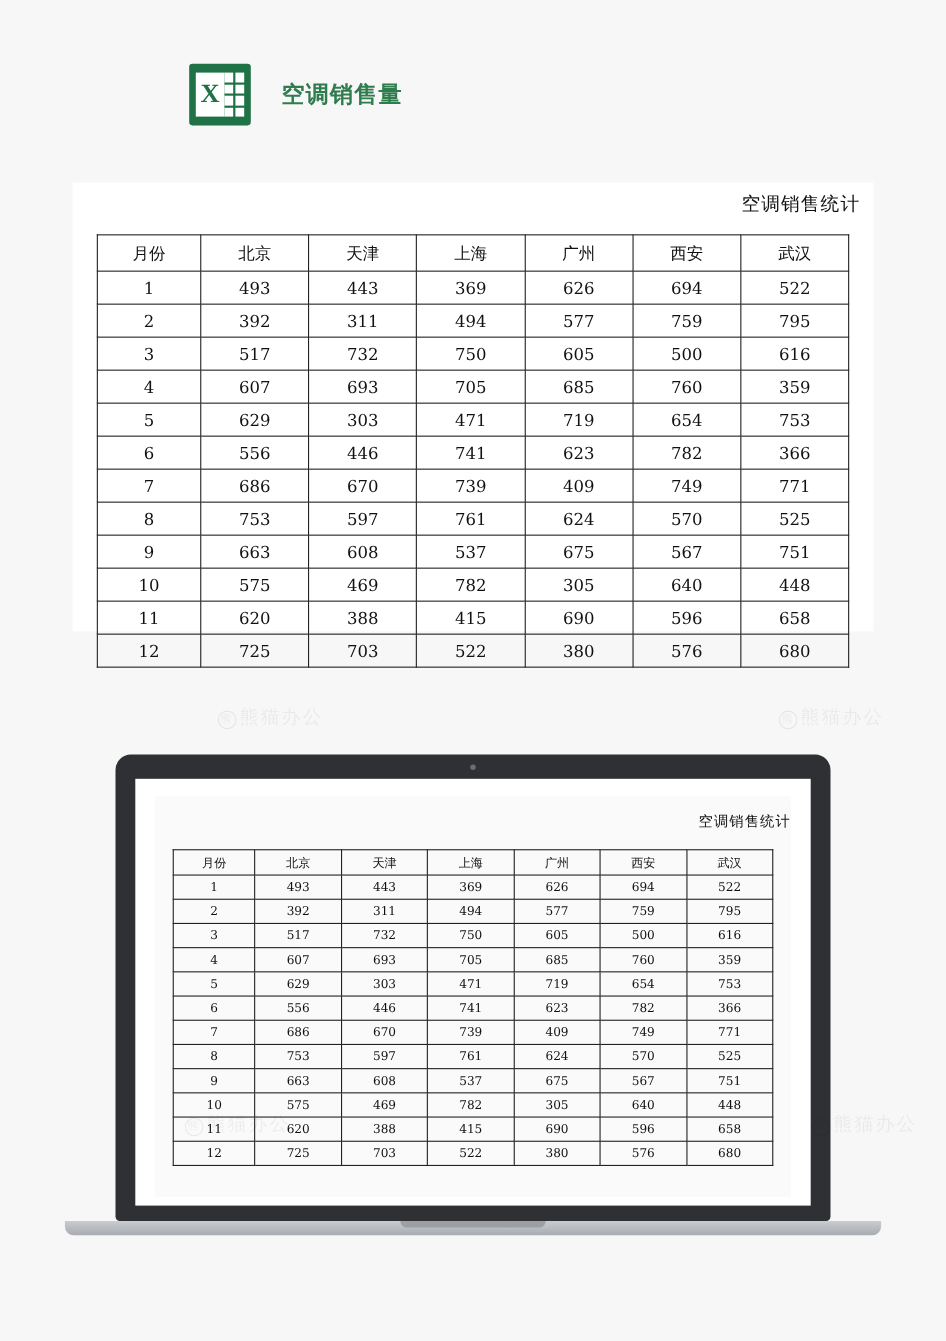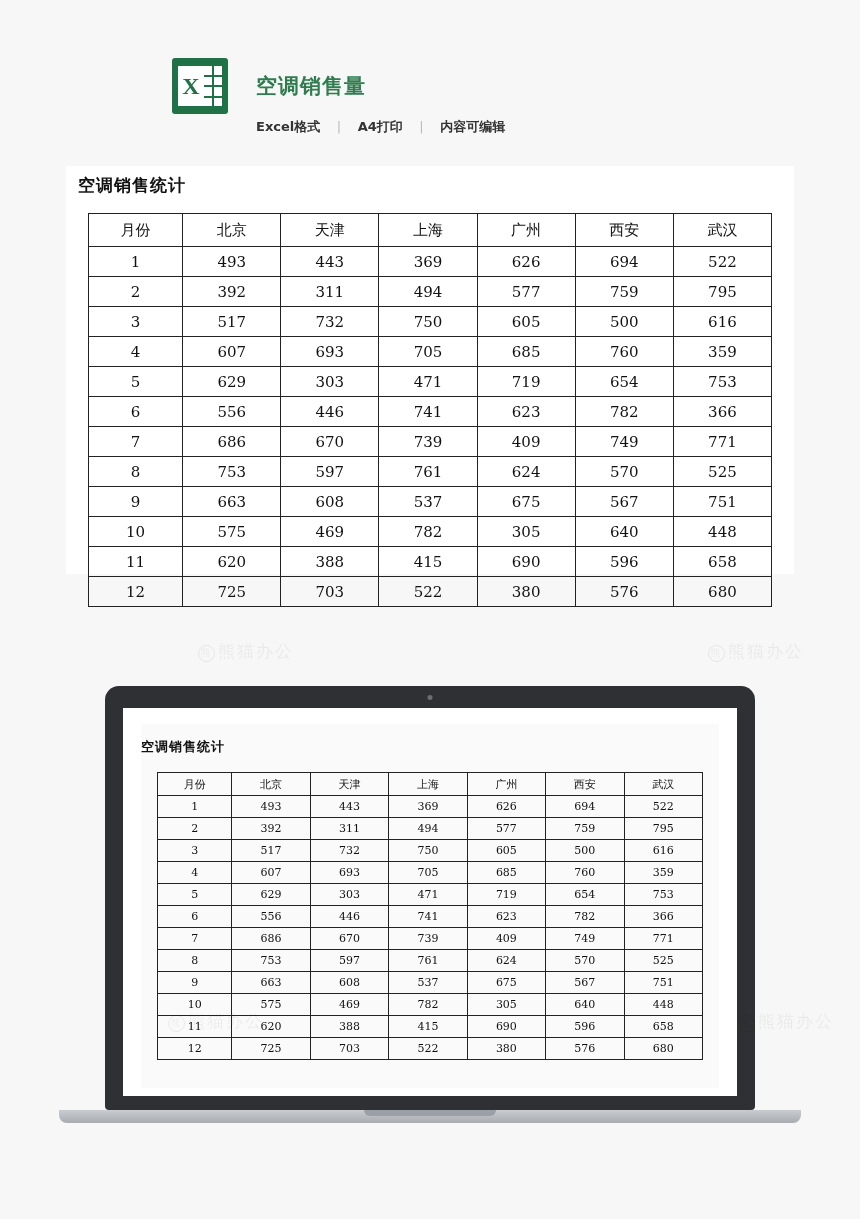--- a/index.html
+++ b/index.html
@@ -95,27 +95,26 @@
     height: 408px;
     background: #ffffff;
   }
   .sheet {
     position: absolute;
     left: 12px;
     top: 8px;
     right: 12px;
   }
   .sheet-title {
-    text-align: left;
+    text-align: right;
     font-family: "DejaVu Serif", serif;
     font-size: 17px;
     color: #111111;
     letter-spacing: 1px;
     margin-bottom: 14px;
-    font-weight: bold;
   }
   table.data {
     border-collapse: collapse;
     margin: 16px auto;
     table-layout: fixed;
   }
   table.data th, table.data td {
     border: 1px solid #222222;
     text-align: center;
     font-family: "DejaVu Serif", serif;
@@ -254,27 +253,20 @@
         <i></i>
         <i></i>
         <i></i>
         <i></i>
         <i></i>
         <i></i>
     </div>
   </div>
   <div class="header-text">
     <div class="doc-title">空调销售量</div>
-    <div class="meta-line">
-      <span>Excel格式</span>
-      <span class="sep">|</span>
-      <span>A4打印</span>
-      <span class="sep">|</span>
-      <span>内容可编辑</span>
-    </div>
   </div>
 </div>
 
 <div class="preview-card">
   <div class="sheet">
     <div class="sheet-title">空调销售统计</div>
     <table class="data">
       <colgroup>
         <col class="c0">
           <col class="cx">

